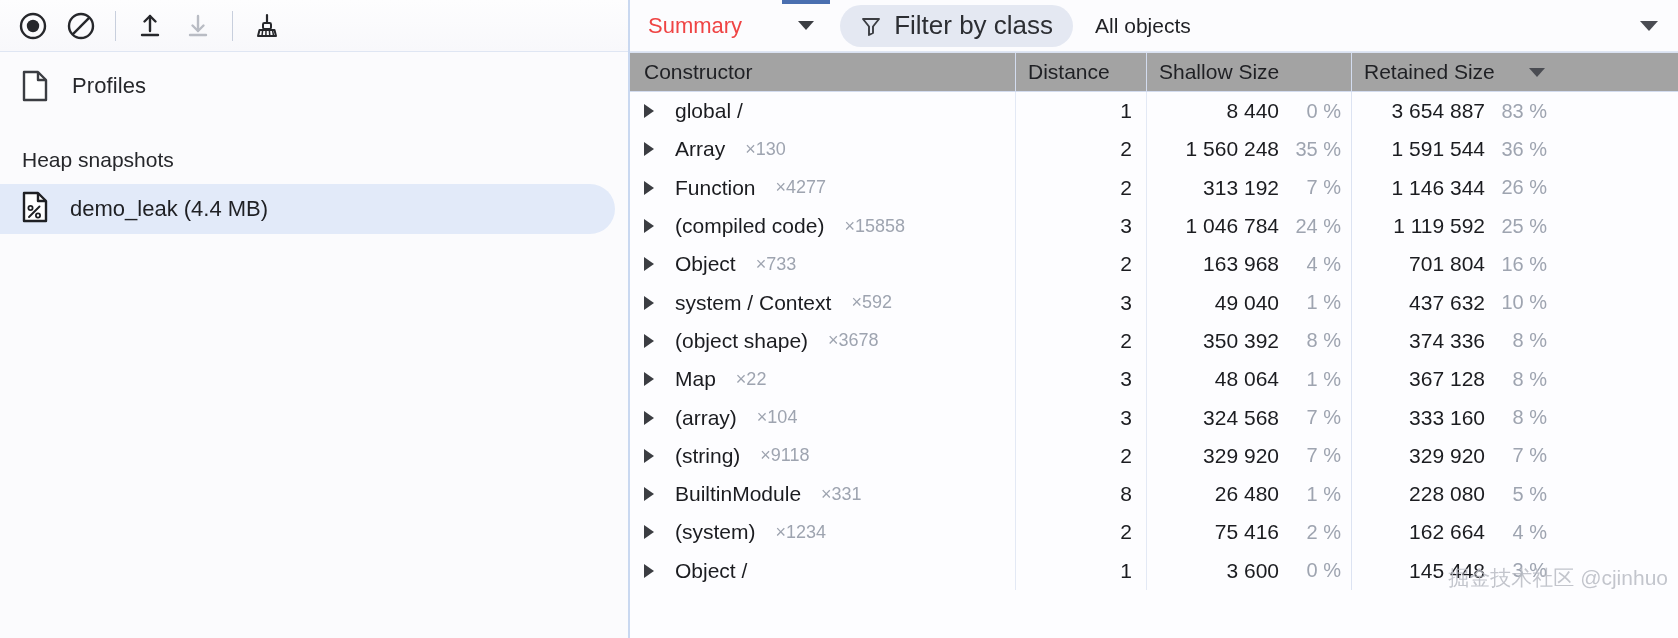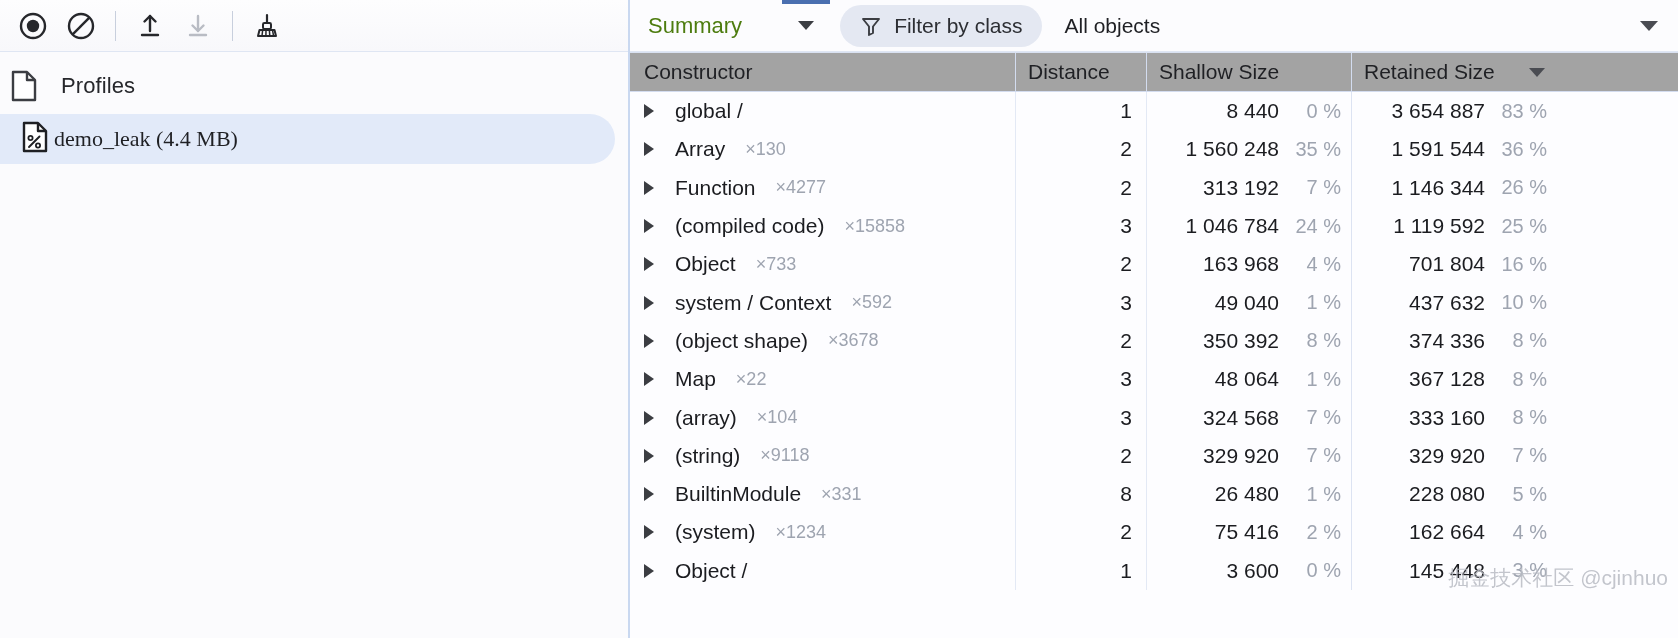--- a/index.html
+++ b/index.html
@@ -46,21 +46,21 @@
     width: 1px; height: 30px;
     background: #c8cfdd;
     margin: 0 9px;
   }
 
   .tree-area { flex: 1; padding-top: 6px; position: relative; }
   .tree-row {
     display: flex;
     align-items: center;
     height: 56px;
-    padding-left: 9px;
+    padding-left: 20px;
     gap: 22px;
   }
   .tree-row .ic { width: 30px; display: flex; justify-content: center; }
   .tree-row .lbl {
     font-size: 22px;
     color: #26272b;
     letter-spacing: .1px;
   }
   .section-label {
     font-size: 21px;
@@ -69,26 +69,25 @@
     height: 48px;
     display: flex;
     align-items: center;
     margin-top: 22px;
   }
   .snap-row {
     display: flex;
     align-items: center;
     height: 50px;
     padding-left: 22px;
-    gap: 6px;
+    gap: 22px;
     background: #e2eaf9;
     width: 615px;
     border-top-right-radius: 26px;
     border-bottom-right-radius: 26px;
-    font-family: Liberation Serif, serif;
   }
   .snap-row .lbl { font-size: 22px; color: #1f2024; }
 
   
   .right-panel {
     flex: 1;
     height: 638px;
     display: flex;
     flex-direction: column;
     background: #fdfdff;
@@ -110,38 +109,38 @@
     background: #fcfcfe;
     border-bottom: 1px solid #dfe6f3;
     gap: 0;
   }
   .view-select {
     display: flex;
     align-items: center;
     gap: 56px;
     padding: 0 6px 0 2px;
   }
-  .view-select .txt { font-size: 22px; color: #4d7c0f; }
+  .view-select .txt { font-size: 22px; color: #ef4444; }
   .caret {
     width: 0; height: 0;
     border-left: 8px solid transparent;
     border-right: 8px solid transparent;
     border-top: 9px solid #3b3d42;
   }
   .filter-pill {
     display: flex;
     align-items: center;
     gap: 12px;
     background: #e4e8f2;
     border-radius: 22px;
     height: 42px;
     padding: 0 20px;
     margin-left: 20px;
   }
-  .filter-pill .txt { font-size: 21px; color: #2c2e33; }
+  .filter-pill .txt { font-size: 26px; color: #2c2e33; }
   .all-objects {
     font-size: 21px;
     color: #1f2024;
     margin-left: 22px;
   }
   .toolbar-spacer { flex: 1; }
   .right-caret {
     width: 0; height: 0;
     border-left: 9px solid transparent;
     border-right: 9px solid transparent;
@@ -298,20 +297,21 @@
       <div class="tree-row">
         <span class="ic">
           <svg width="26" height="32" viewBox="0 0 26 32">
             <path d="M2 2 H16 L24 10 V30 H2 Z" fill="#ffffff" stroke="#3b3d42" stroke-width="2.4" stroke-linejoin="round"></path>
             <path d="M16 2 V10 H24" fill="none" stroke="#3b3d42" stroke-width="2.4" stroke-linejoin="round"></path>
           </svg>
         </span>
         <span class="lbl">Profiles</span>
       </div>
 
+      <div class="section-label">Heap snapshots</div>
 
       <div class="snap-row">
         <span class="ic">
           <svg width="26" height="32" viewBox="0 0 26 32">
             <path d="M2 2 H16 L24 10 V30 H2 Z" fill="#ffffff" stroke="#1f2024" stroke-width="2.4" stroke-linejoin="round"></path>
             <path d="M16 2 V10 H24" fill="none" stroke="#1f2024" stroke-width="2.4" stroke-linejoin="round"></path>
             <circle cx="8.5" cy="17" r="2.1" fill="none" stroke="#1f2024" stroke-width="1.8"></circle>
             <circle cx="16" cy="24.5" r="2.1" fill="none" stroke="#1f2024" stroke-width="1.8"></circle>
             <line x1="17.5" y1="15.5" x2="7" y2="26" stroke="#1f2024" stroke-width="1.9" stroke-linecap="round"></line>
           </svg>

